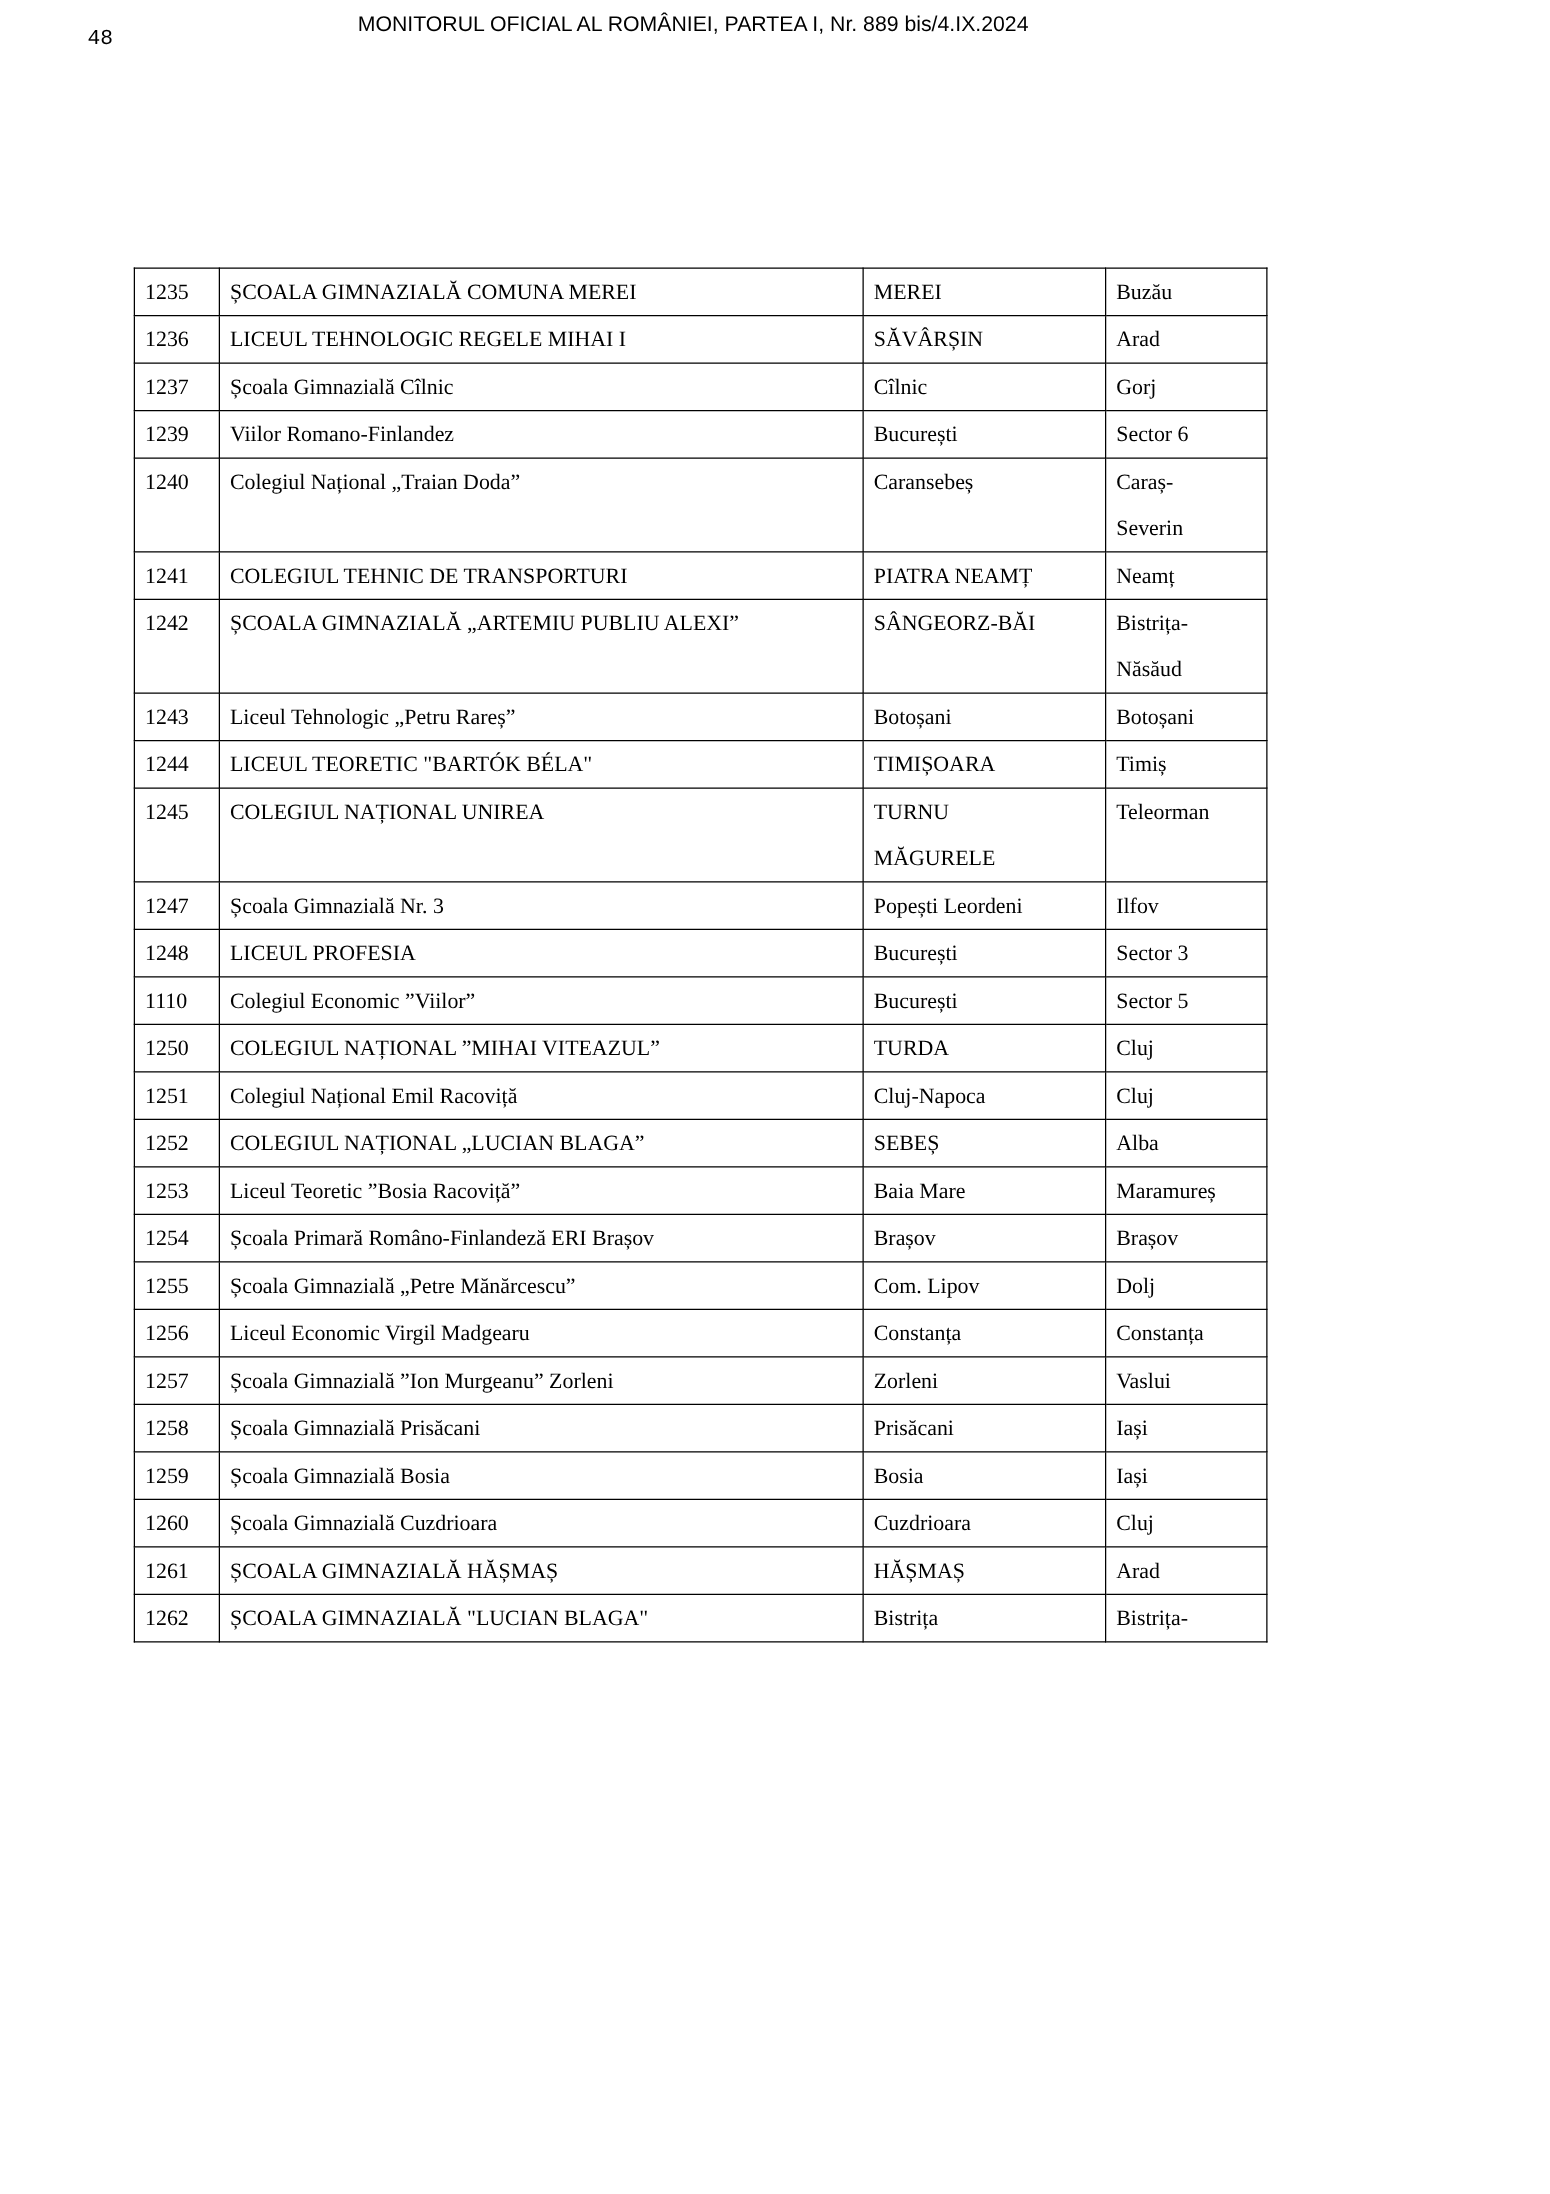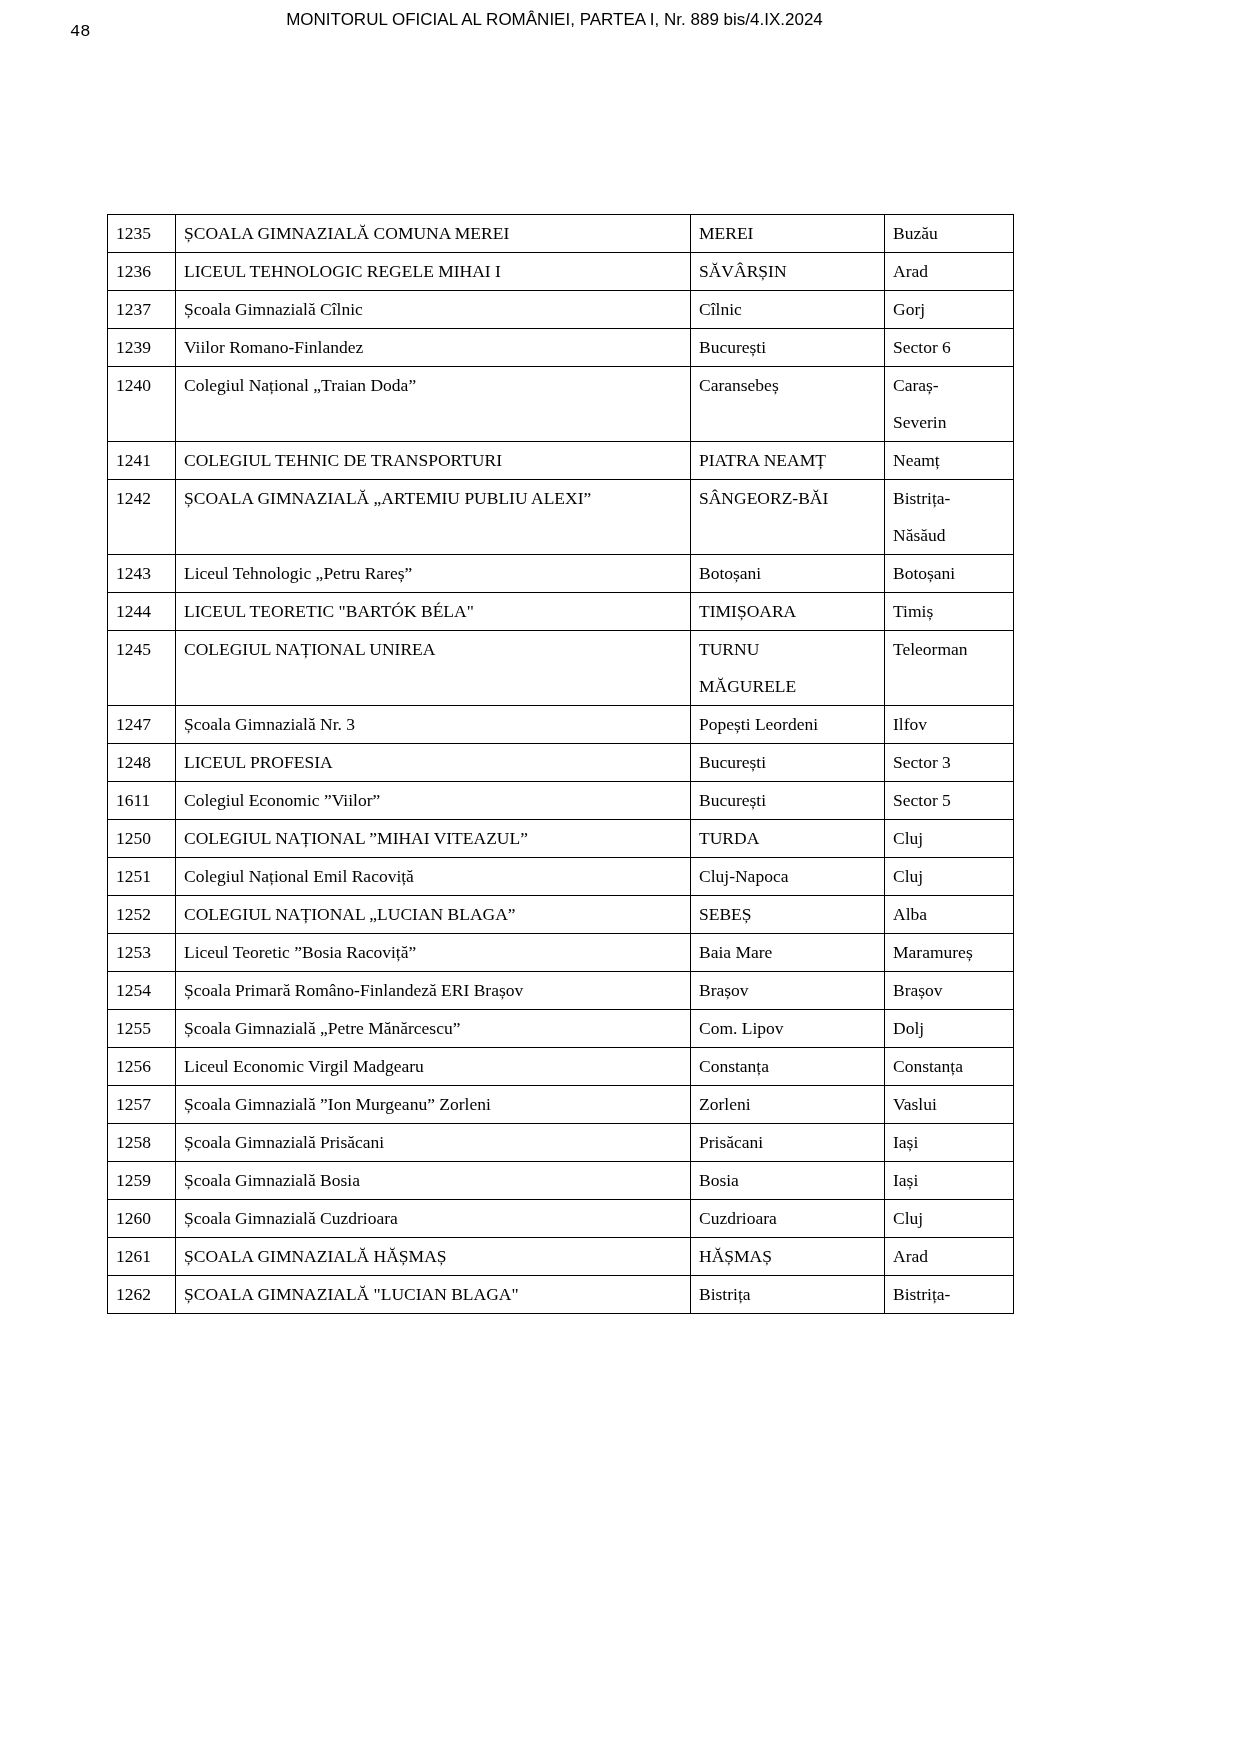--- a/index.html
+++ b/index.html
@@ -130,21 +130,21 @@
     </tr>
 
     <tr>
       <td class="col-no">1248</td>
       <td class="col-name">LICEUL PROFESIA</td>
       <td class="col-loc">București</td>
       <td class="col-county">Sector 3</td>
     </tr>
 
     <tr>
-      <td class="col-no">1611</td>
+      <td class="col-no">1110</td>
       <td class="col-name">Colegiul Economic ”Viilor”</td>
       <td class="col-loc">București</td>
       <td class="col-county">Sector 5</td>
     </tr>
 
     <tr>
       <td class="col-no">1250</td>
       <td class="col-name">COLEGIUL NAȚIONAL ”MIHAI VITEAZUL”</td>
       <td class="col-loc">TURDA</td>
       <td class="col-county">Cluj</td>

